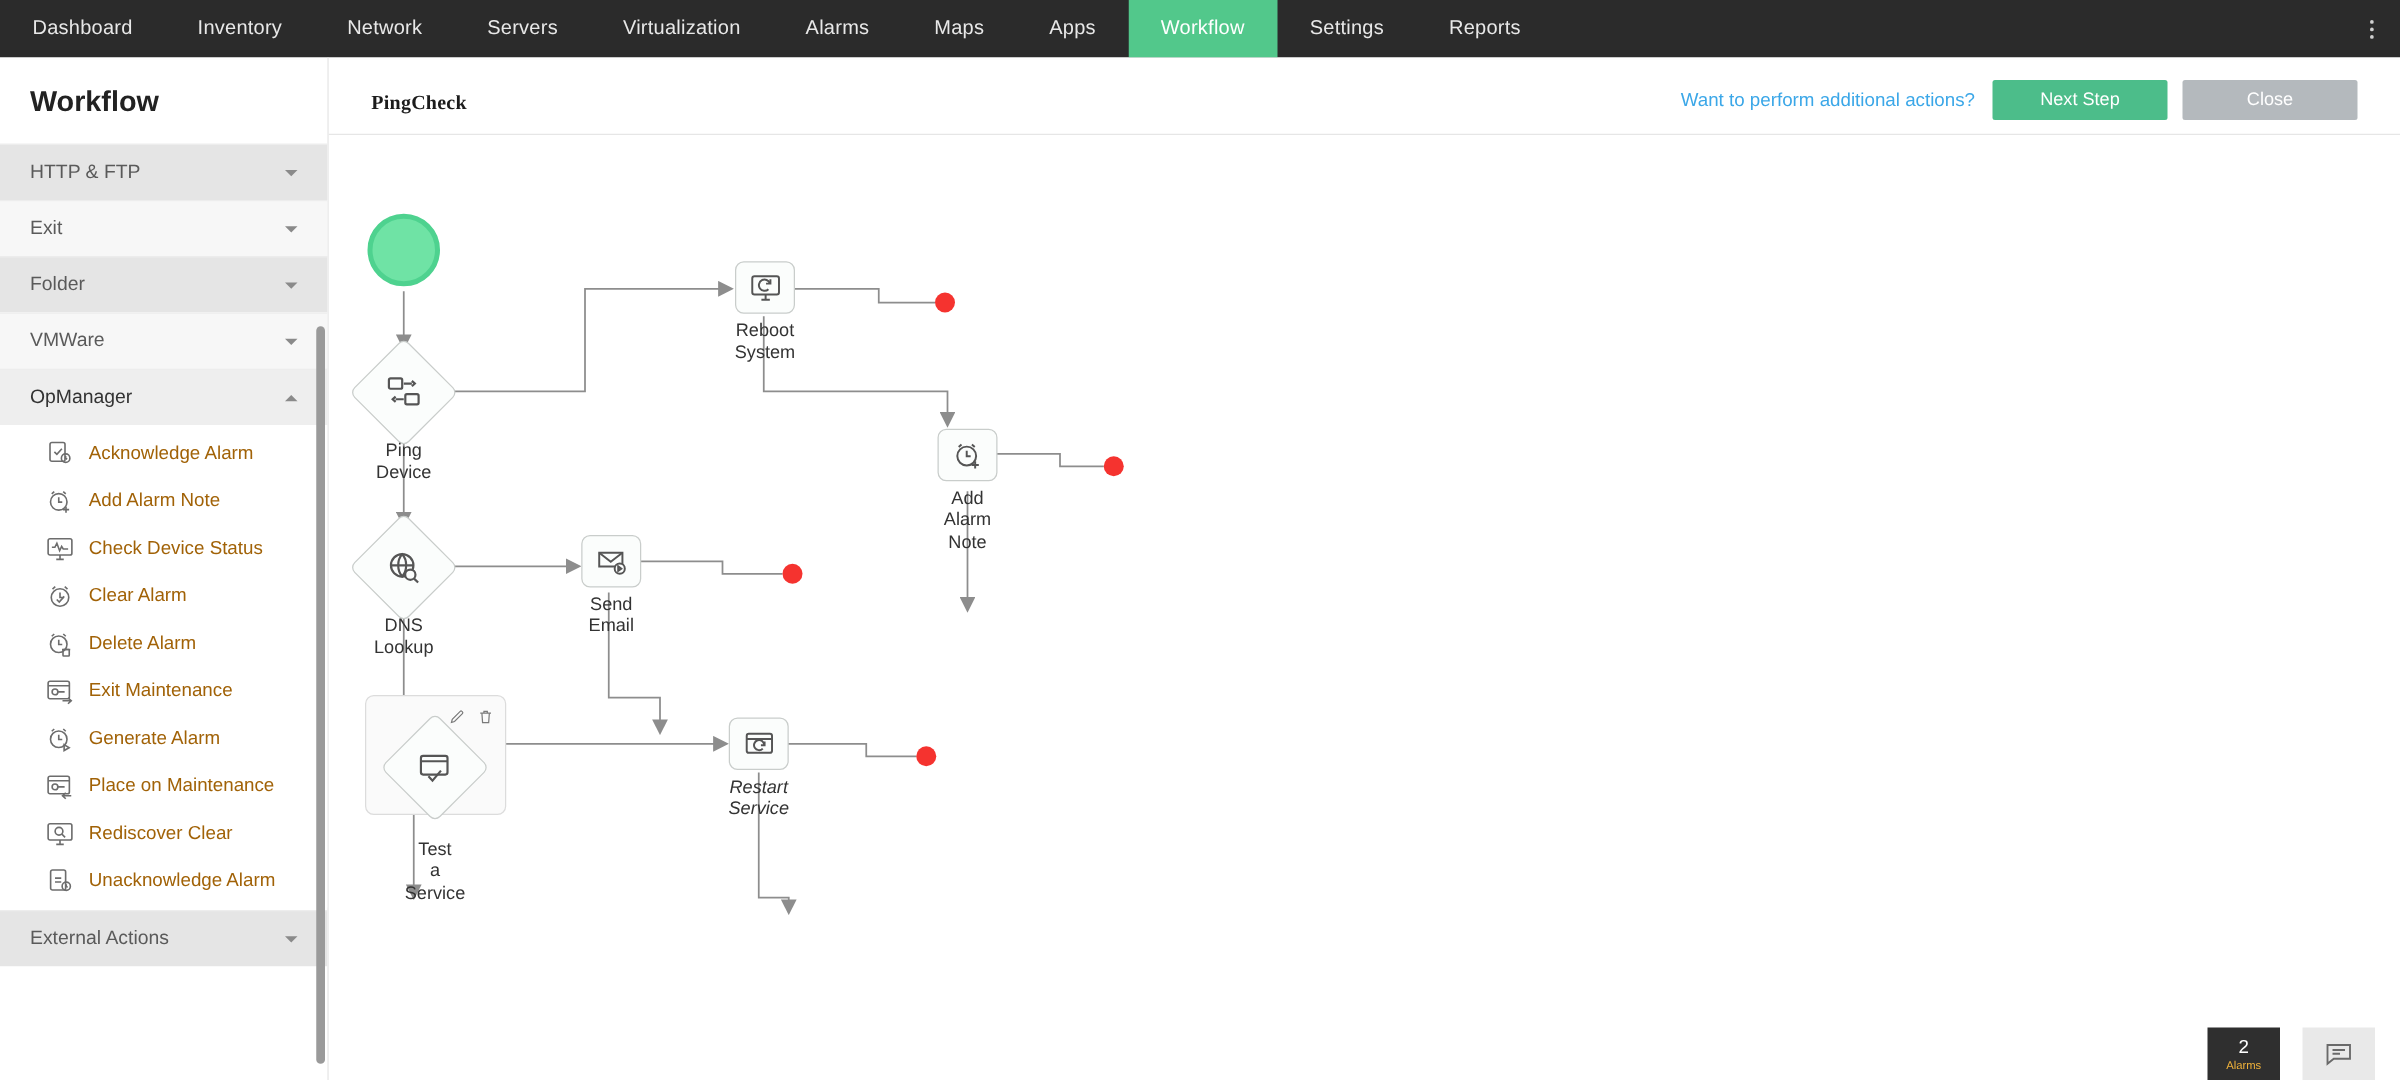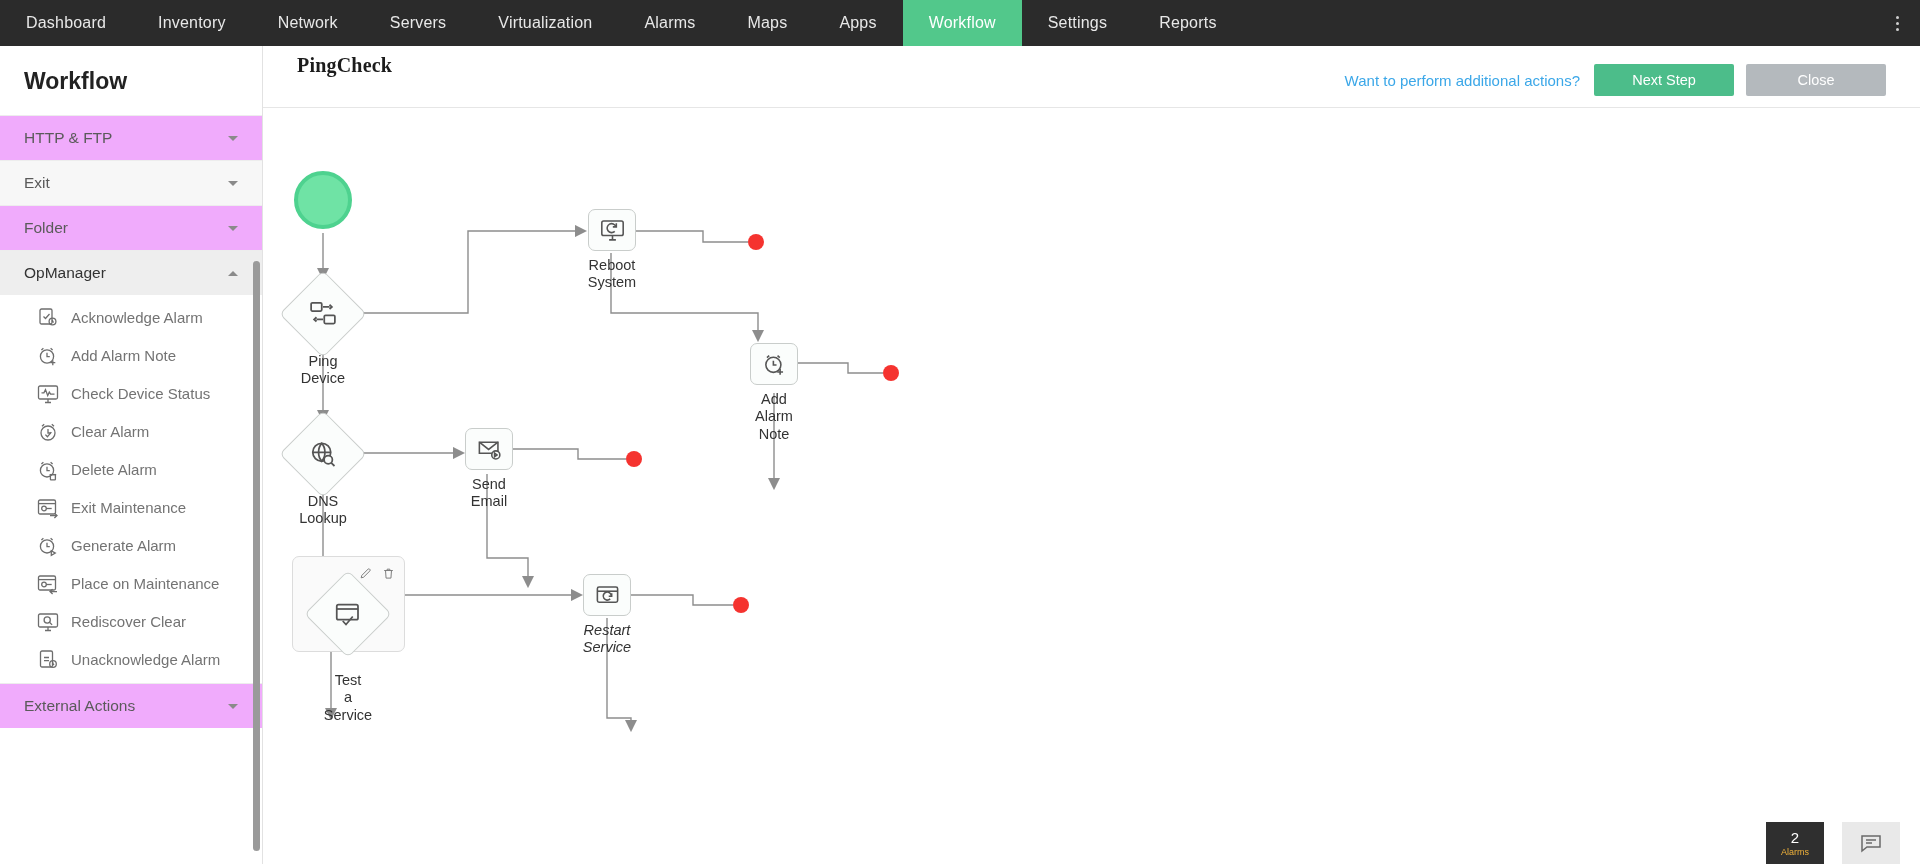--- a/index.html
+++ b/index.html
@@ -35,54 +35,54 @@
     background:#ffffff; border-right:1px solid #e2e2e2; overflow:hidden;
   }
   .sidebar-title {
     padding:22px 24px 20px 24px; font-size:23px; color:#222; font-weight:600;
   }
   .acc-head {
     height:45px; display:flex; align-items:center; justify-content:space-between;
     padding:0 24px; font-size:15.5px; color:#5a5a5a; cursor:pointer;
     border-top:1px solid #ededed;
   }
-  .acc-head.shadeA { background:#f0abfc; }
+  .acc-head.shadeA { background:#e5e5e5; }
   .acc-head.shadeB { background:#f7f7f7; }
   .acc-head.open { background:#eeeeee; color:#333; }
   .caret {
     width:0;height:0;border-left:5px solid transparent;border-right:5px solid transparent;
     border-top:5px solid #8a8a8a;
   }
   .caret.up { border-top:none; border-bottom:5px solid #8a8a8a; }
 
   .acc-body { background:#fff; padding:4px 0 2px 0; }
   .side-item {
     display:flex; align-items:center; gap:11px;
     padding:7px 10px 7px 36px; cursor:pointer;
   }
-  .side-item .lbl { font-size:15px; color:#737373; line-height:1.25; }
+  .side-item .lbl { font-size:15px; color:#a16207; line-height:1.25; }
   .side-ico { width:24px; height:24px; flex:0 0 24px; color:#6d6d6d; }
   .side-ico svg { display:block; width:24px; height:24px; }
   .sb-thumb {
     position:absolute; right:2px; top:215px; width:7px; height:590px;
     background:#9a9a9a; border-radius:4px;
   }
 
   
   .main {
     position:absolute; top:46px; left:263px; width:1657px; height:818px;
     background:#ffffff;
   }
   .main-head {
     position:relative; height:62px; border-bottom:1px solid #e6e6e6;
   }
   .page-title {
-    position:absolute; left:34px; top:8px;
+    position:absolute; left:34px; top:28px;
     font-family:"Liberation Serif", serif;
-    font-size:20px; color:#1c1c1c; font-weight:600; letter-spacing:.2px;
+    font-size:16px; color:#1c1c1c; font-weight:600; letter-spacing:.2px;
   }
   .addl-link {
     position:absolute; right:340px; top:26px;
     font-size:15px; color:#3ba7e8; cursor:pointer; white-space:nowrap;
   }
   .btn {
     position:absolute; top:18px; height:32px; width:140px;
     display:flex; align-items:center; justify-content:center;
     font-size:14.5px; color:#ffffff; border-radius:2px; cursor:pointer;
   }
@@ -191,20 +191,24 @@
       <span class="caret"></span>
     </div>
     <div class="acc-head shadeB">
       <span>Exit</span>
       <span class="caret"></span>
     </div>
     <div class="acc-head shadeA">
       <span>Folder</span>
       <span class="caret"></span>
     </div>
+    <div class="acc-head shadeB">
+      <span>VMWare</span>
+      <span class="caret"></span>
+    </div>
     <div class="acc-head open">
       <span>OpManager</span>
       <span class="caret up"></span>
     </div>
 
     <div class="acc-body">
 
       <div class="side-item">
         <span class="side-ico">
           <svg viewBox="0 0 24 24" fill="none" stroke="currentColor" stroke-width="1.3">

